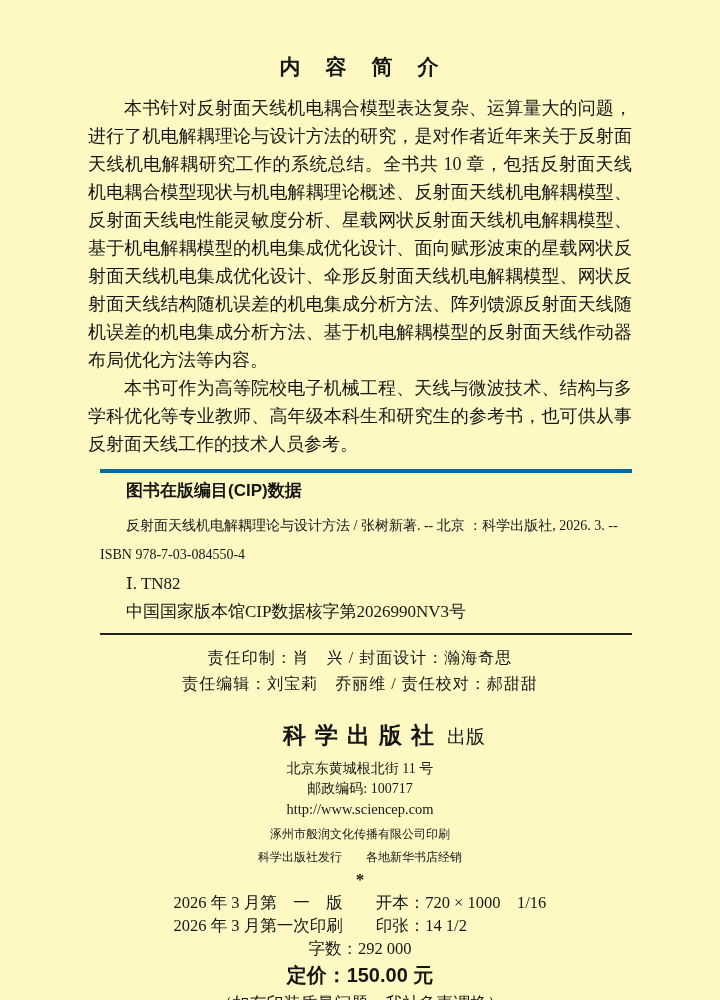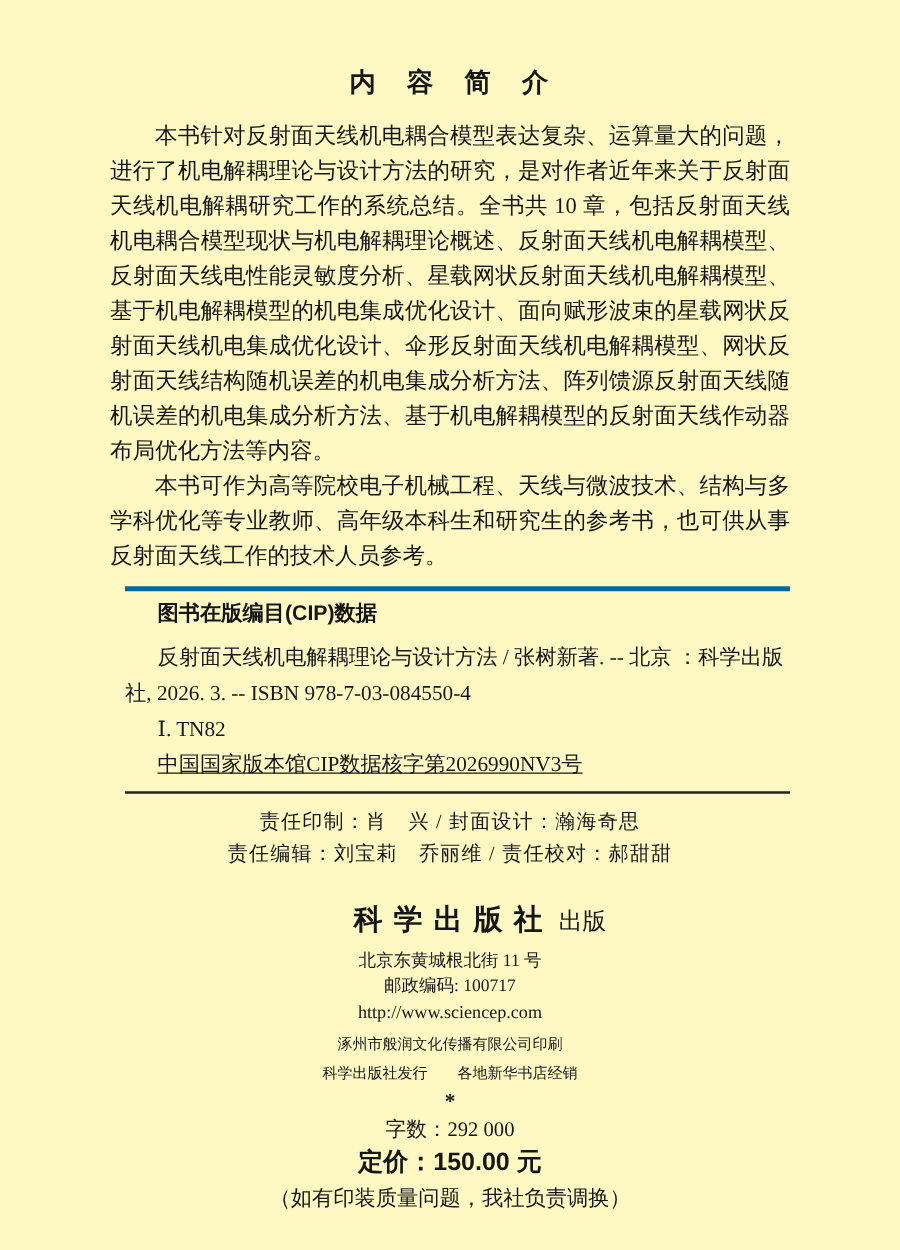--- a/index.html
+++ b/index.html
@@ -40,34 +40,33 @@
   }
   .cip-heading {
     margin: 0 0 0 26px;
     font-family: "Liberation Sans", "DejaVu Sans", sans-serif;
     font-size: 17px;
     font-weight: bold;
     line-height: 24px;
   }
   .cip-desc {
     margin: 8px 0 0 0;
-    font-size: 17px;
+    font-size: 14px;
     line-height: 29px;
     text-indent: 26px;
   }
   .cip-class {
     margin: 4px 0 0 26px;
     font-size: 17px;
     line-height: 22px;
   }
   .cip-record {
     margin: 6px 0 0 26px;
     font-size: 17px;
     line-height: 22px;
-    text-decoration: underline;
   }
   .credits { margin-top: 10px; text-align: center; }
   .credits p {
     margin: 0;
     font-size: 16px;
     line-height: 26px;
     letter-spacing: 1px;
   }
   .publisher { text-align: center; }
   .pub-logo-line { margin: 24px 0 6px 0; line-height: 30px; padding-left: 48px; }
@@ -130,18 +129,22 @@
     </p>
     <p class="pub-addr">北京东黄城根北街 11 号</p>
     <p class="pub-addr">邮政编码: 100717</p>
     <p class="pub-web">http://www.sciencep.com</p>
     <p class="pub-print first">涿州市般润文化传播有限公司印刷</p>
     <p class="pub-print">科学出版社发行　　各地新华书店经销</p>
     <p class="star">*</p>
   </div>
 
   <div class="imprint">
+    <div class="imprint-left">
+      <p>2026 年 3 月第　一　版　　开本：720 × 1000　1/16</p>
+      <p>2026 年 3 月第一次印刷　　印张：14 1/2</p>
+    </div>
     <p class="word-count">字数：292 000</p>
     <p class="price">定价：150.00 元</p>
     <p class="notice">（如有印装质量问题，我社负责调换）</p>
   </div>
 
 </div>
 
 </body></html>

